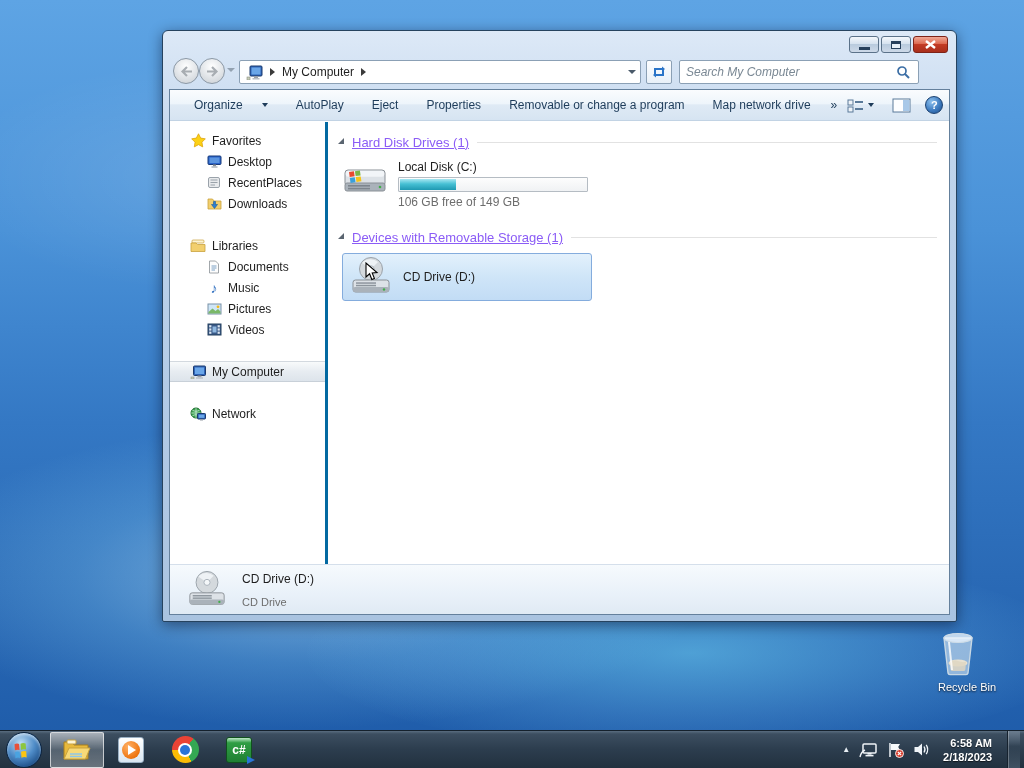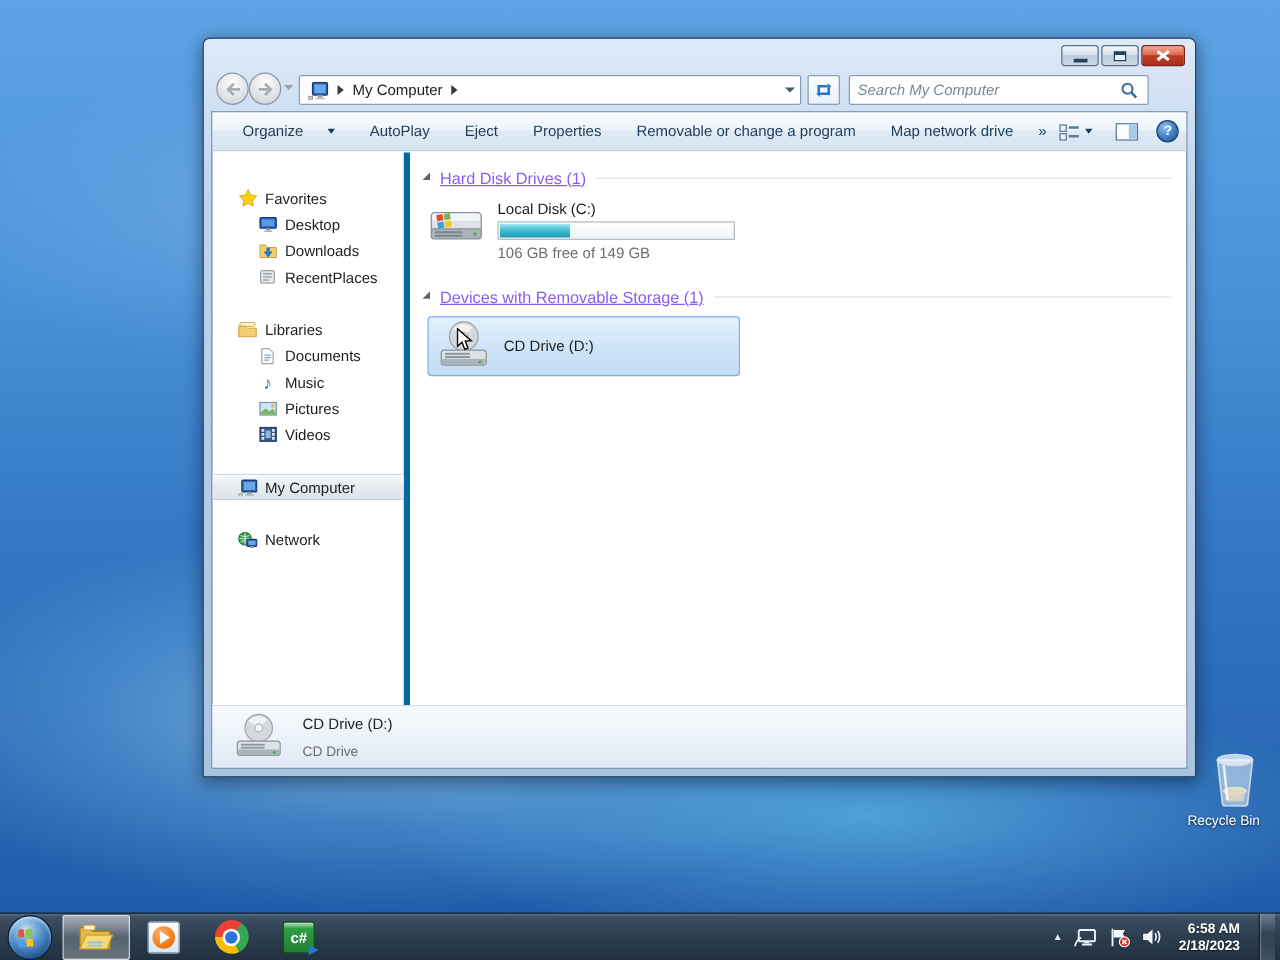--- a/index.html
+++ b/index.html
@@ -58,21 +58,21 @@
     background:linear-gradient(180deg,#fafcfe 0%,#eef5fb 45%,#dfeaf5 50%,#d6e4f2 100%);
     border-bottom:1px solid #c2d3e4; color:#1e3c5a; }
   .tb-item { padding:0 14px; height:22px; display:flex; align-items:center; gap:19px; border-radius:2px; white-space:nowrap; }
   .tb-arrow { width:0; height:0; border-left:3.5px solid transparent; border-right:3.5px solid transparent; border-top:4px solid #1e3c5a; }
   .tb-right { margin-left:auto; display:flex; align-items:center; gap:10px; }
   .helpbtn { width:18px; height:18px; border-radius:50%; color:#fff; font-weight:bold; font-size:11px;
     background:radial-gradient(circle at 35% 30%,#8cc0ee 0%,#3f7cc0 55%,#1d4e8c 100%);
     border:1px solid #1a4070; display:flex; align-items:center; justify-content:center; }
 
   .bodyrow { position:absolute; top:32px; bottom:50px; left:0; right:0; display:flex; }
-  .sidebar { width:158px; border-right:5px solid #0369a1; padding-top:26px; overflow:hidden; }
+  .sidebar { width:158px; border-right:3px solid #0369a1; padding-top:8px; overflow:hidden; }
   .srow { height:21px; display:flex; align-items:center; gap:6px; padding-left:20px; }
   .srow.child { padding-left:36px; }
   .srow.selected { background:linear-gradient(180deg,#f8fafb 0%,#e7ecf1 50%,#dde4eb 100%);
     border-top:1px solid #d3d9df; border-bottom:1px solid #c8d0d8; }
   .sgap { height:21px; }
   .icon14 { width:16px; height:14px; flex:0 0 16px; display:flex; align-items:center; justify-content:center; }
 
   .main { flex:1; padding:10px 8px 0 10px; position:relative; }
   .group-header { display:flex; align-items:center; gap:8px; height:20px; margin-bottom:2px;
     color:#8b5cf6; font-size:13px;text-decoration:underline; }
@@ -91,21 +91,21 @@
     border:1px solid #84acdd; border-radius:3px; padding-left:6px; position:relative; }
   .cursor { position:absolute; left:22px; top:8px; }
 
   .details { position:absolute; left:0; right:0; bottom:0; height:50px;
     background:linear-gradient(180deg,#f6fafd 0%,#e9f1f9 60%,#e0eaf4 100%);
     border-top:1px solid #d5dfeb; display:flex; align-items:center; gap:14px; padding-left:16px; }
   .d-name { font-size:12px; color:#1e1e1e; margin-bottom:3px; }
   .d-type { font-size:11px; color:#6d6d6d;margin-top:10px; }
 
   
-  .recycle { position:absolute; right:16px; top:600px; width:70px; text-align:right; }
+  .recycle { position:absolute; right:16px; top:630px; width:70px; text-align:left; }
   .recycle .label { color:#fff; text-shadow:0 1px 2px rgba(0,0,0,.8); font-size:11px; margin-top:2px; }
 
   
   .taskbar { position:absolute; left:0; right:0; bottom:0; height:38px;
     background:linear-gradient(180deg,#5a6d80 0%,#3c4e60 8%,#2c3d4e 50%,#22313f 100%);
     border-top:1px solid #15212c; display:flex; align-items:center; }
   .orb { width:36px; height:36px; border-radius:50%; margin:0 8px 0 6px; position:relative;
     background:radial-gradient(circle at 40% 30%,#bcdcf4 0%,#4f8cc8 45%,#1d4e86 80%,#0e2c54 100%);
     border:1px solid #0c2440; box-shadow:inset 0 2px 3px rgba(255,255,255,.6); }
   .orb svg { position:absolute; left:7px; top:8px; }
@@ -273,35 +273,35 @@
                 <rect x="1" y="1" width="13" height="8.5" rx="1" fill="#2a62c8" stroke="#173a7a"></rect>
                 <rect x="2.5" y="2.5" width="10" height="5.5" fill="#5c96e0"></rect>
                 <rect x="6" y="9.5" width="3" height="1.8" fill="#8a9098"></rect>
                 <rect x="4.5" y="11.3" width="6" height="1.4" fill="#aab2ba"></rect>
               </svg>
             </span>
             <span>Desktop</span>
           </div>
           <div class="srow child">
             <span class="icon14">
+              <svg width="14" height="13" viewBox="0 0 14 13">
+                <rect x="1.5" y="1.5" width="11" height="10" rx="1.5" fill="#e8eaec" stroke="#9aa2aa"></rect>
+                <path d="M3.5 4 h7 M3.5 6.5 h7 M3.5 9 h4.5" stroke="#9aa2aa" stroke-width="1.2"></path>
+              </svg>
+            </span>
+            <span>RecentPlaces</span>
+          </div>
+          <div class="srow child">
+            <span class="icon14">
               <svg width="15" height="13" viewBox="0 0 15 13">
                 <path d="M1 2 h4.5 l1.5 2 H14 v8 H1 Z" fill="#f2cf6e" stroke="#c9a23e" stroke-width=".8"></path>
                 <path d="M8.5 4.5 v3 h2 l-3 4 -3 -4 h2 v-3 Z" fill="#2a7fd4" stroke="#1a5a9e" stroke-width=".6"></path>
               </svg>
             </span>
             <span>Downloads</span>
-          </div>
-          <div class="srow child">
-            <span class="icon14">
-              <svg width="14" height="13" viewBox="0 0 14 13">
-                <rect x="1.5" y="1.5" width="11" height="10" rx="1.5" fill="#e8eaec" stroke="#9aa2aa"></rect>
-                <path d="M3.5 4 h7 M3.5 6.5 h7 M3.5 9 h4.5" stroke="#9aa2aa" stroke-width="1.2"></path>
-              </svg>
-            </span>
-            <span>RecentPlaces</span>
           </div>
 
           <div class="sgap"></div>
 
           <div class="srow">
             <span class="icon14">
               <svg width="16" height="13" viewBox="0 0 16 13">
                 <rect x="2" y="1" width="12" height="3" rx="1" fill="#fdf4d4" stroke="#c9a23e" stroke-width=".7"></rect>
                 <path d="M1 4 h5 l1.5 1.5 H15 v7 H1 Z" fill="#f2cf6e" stroke="#c9a23e" stroke-width=".8"></path>
               </svg>

